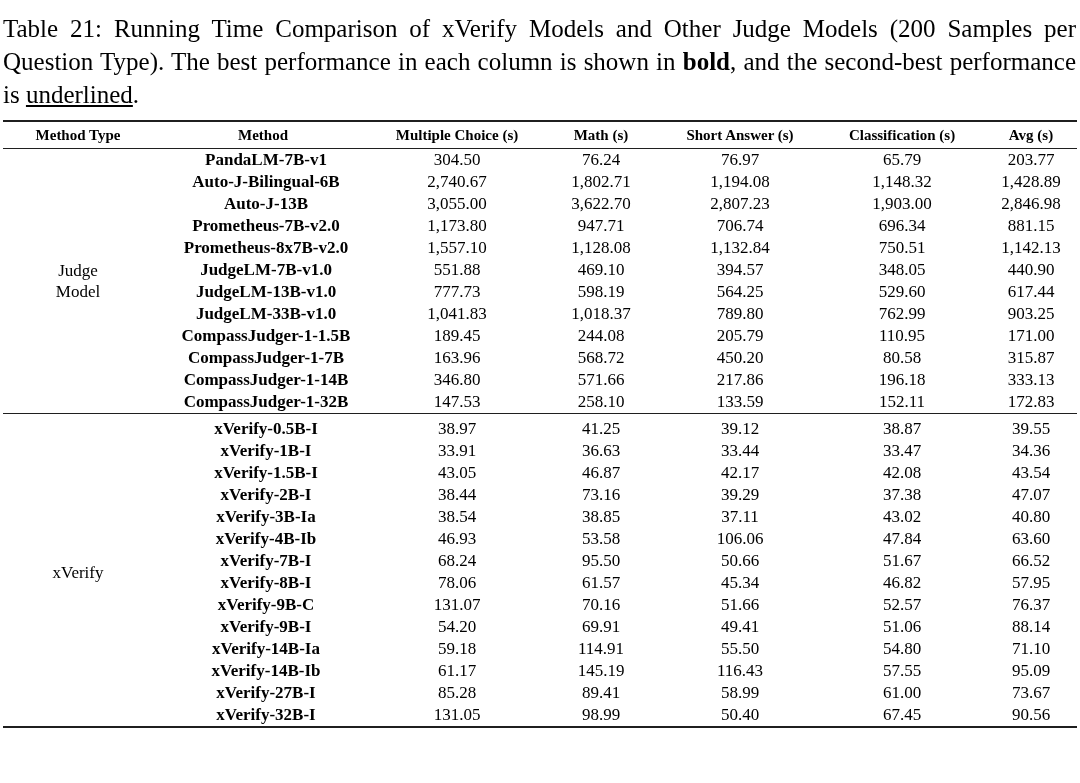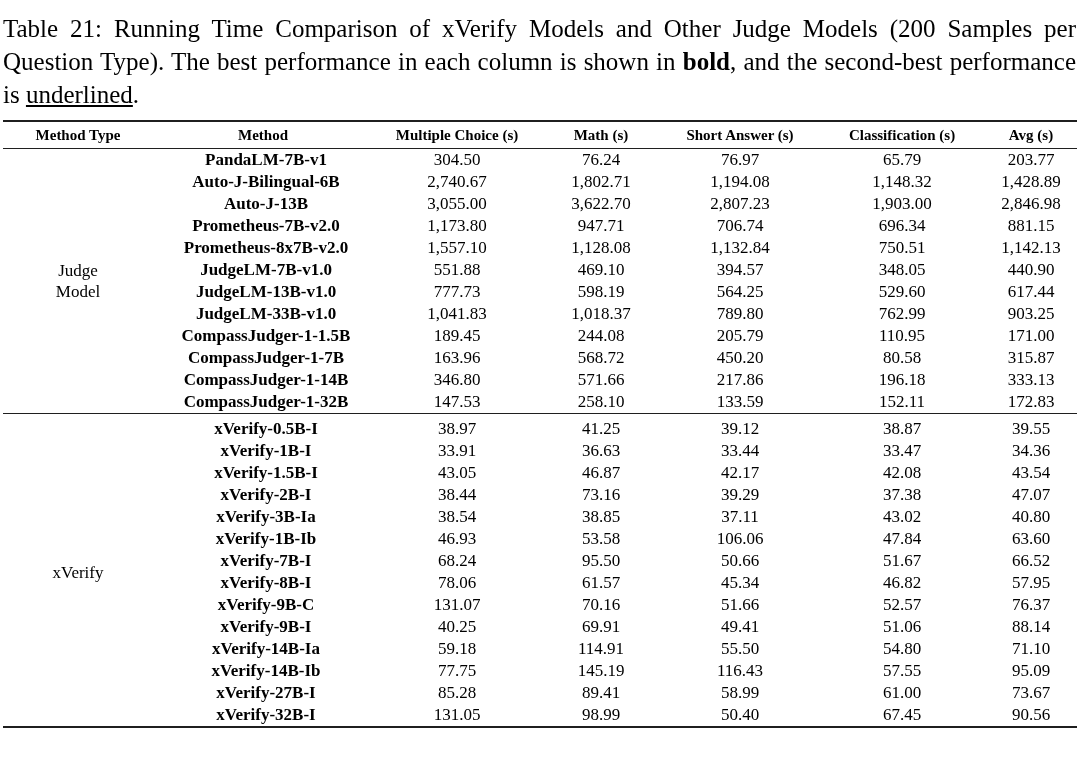--- a/index.html
+++ b/index.html
@@ -221,21 +221,21 @@
         </tr>
         <tr>
           <td class="method">xVerify-3B-Ia</td>
           <td class="">38.54</td>
           <td class="">38.85</td>
           <td class="underline">37.11</td>
           <td class="">43.02</td>
           <td class="">40.80</td>
         </tr>
         <tr>
-          <td class="method">xVerify-1B-Ib</td>
+          <td class="method">xVerify-4B-Ib</td>
           <td class="">46.93</td>
           <td class="">53.58</td>
           <td class="">106.06</td>
           <td class="">47.84</td>
           <td class="">63.60</td>
         </tr>
         <tr>
           <td class="method">xVerify-7B-I</td>
           <td class="">68.24</td>
           <td class="">95.50</td>
@@ -254,37 +254,37 @@
         <tr>
           <td class="method">xVerify-9B-C</td>
           <td class="">131.07</td>
           <td class="">70.16</td>
           <td class="">51.66</td>
           <td class="">52.57</td>
           <td class="">76.37</td>
         </tr>
         <tr>
           <td class="method">xVerify-9B-I</td>
-          <td class="">40.25</td>
+          <td class="">54.20</td>
           <td class="">69.91</td>
           <td class="">49.41</td>
           <td class="">51.06</td>
           <td class="">88.14</td>
         </tr>
         <tr>
           <td class="method">xVerify-14B-Ia</td>
           <td class="">59.18</td>
           <td class="">114.91</td>
           <td class="">55.50</td>
           <td class="">54.80</td>
           <td class="">71.10</td>
         </tr>
         <tr>
           <td class="method">xVerify-14B-Ib</td>
-          <td class="">77.75</td>
+          <td class="">61.17</td>
           <td class="">145.19</td>
           <td class="">116.43</td>
           <td class="">57.55</td>
           <td class="">95.09</td>
         </tr>
         <tr>
           <td class="method">xVerify-27B-I</td>
           <td class="">85.28</td>
           <td class="">89.41</td>
           <td class="">58.99</td>

